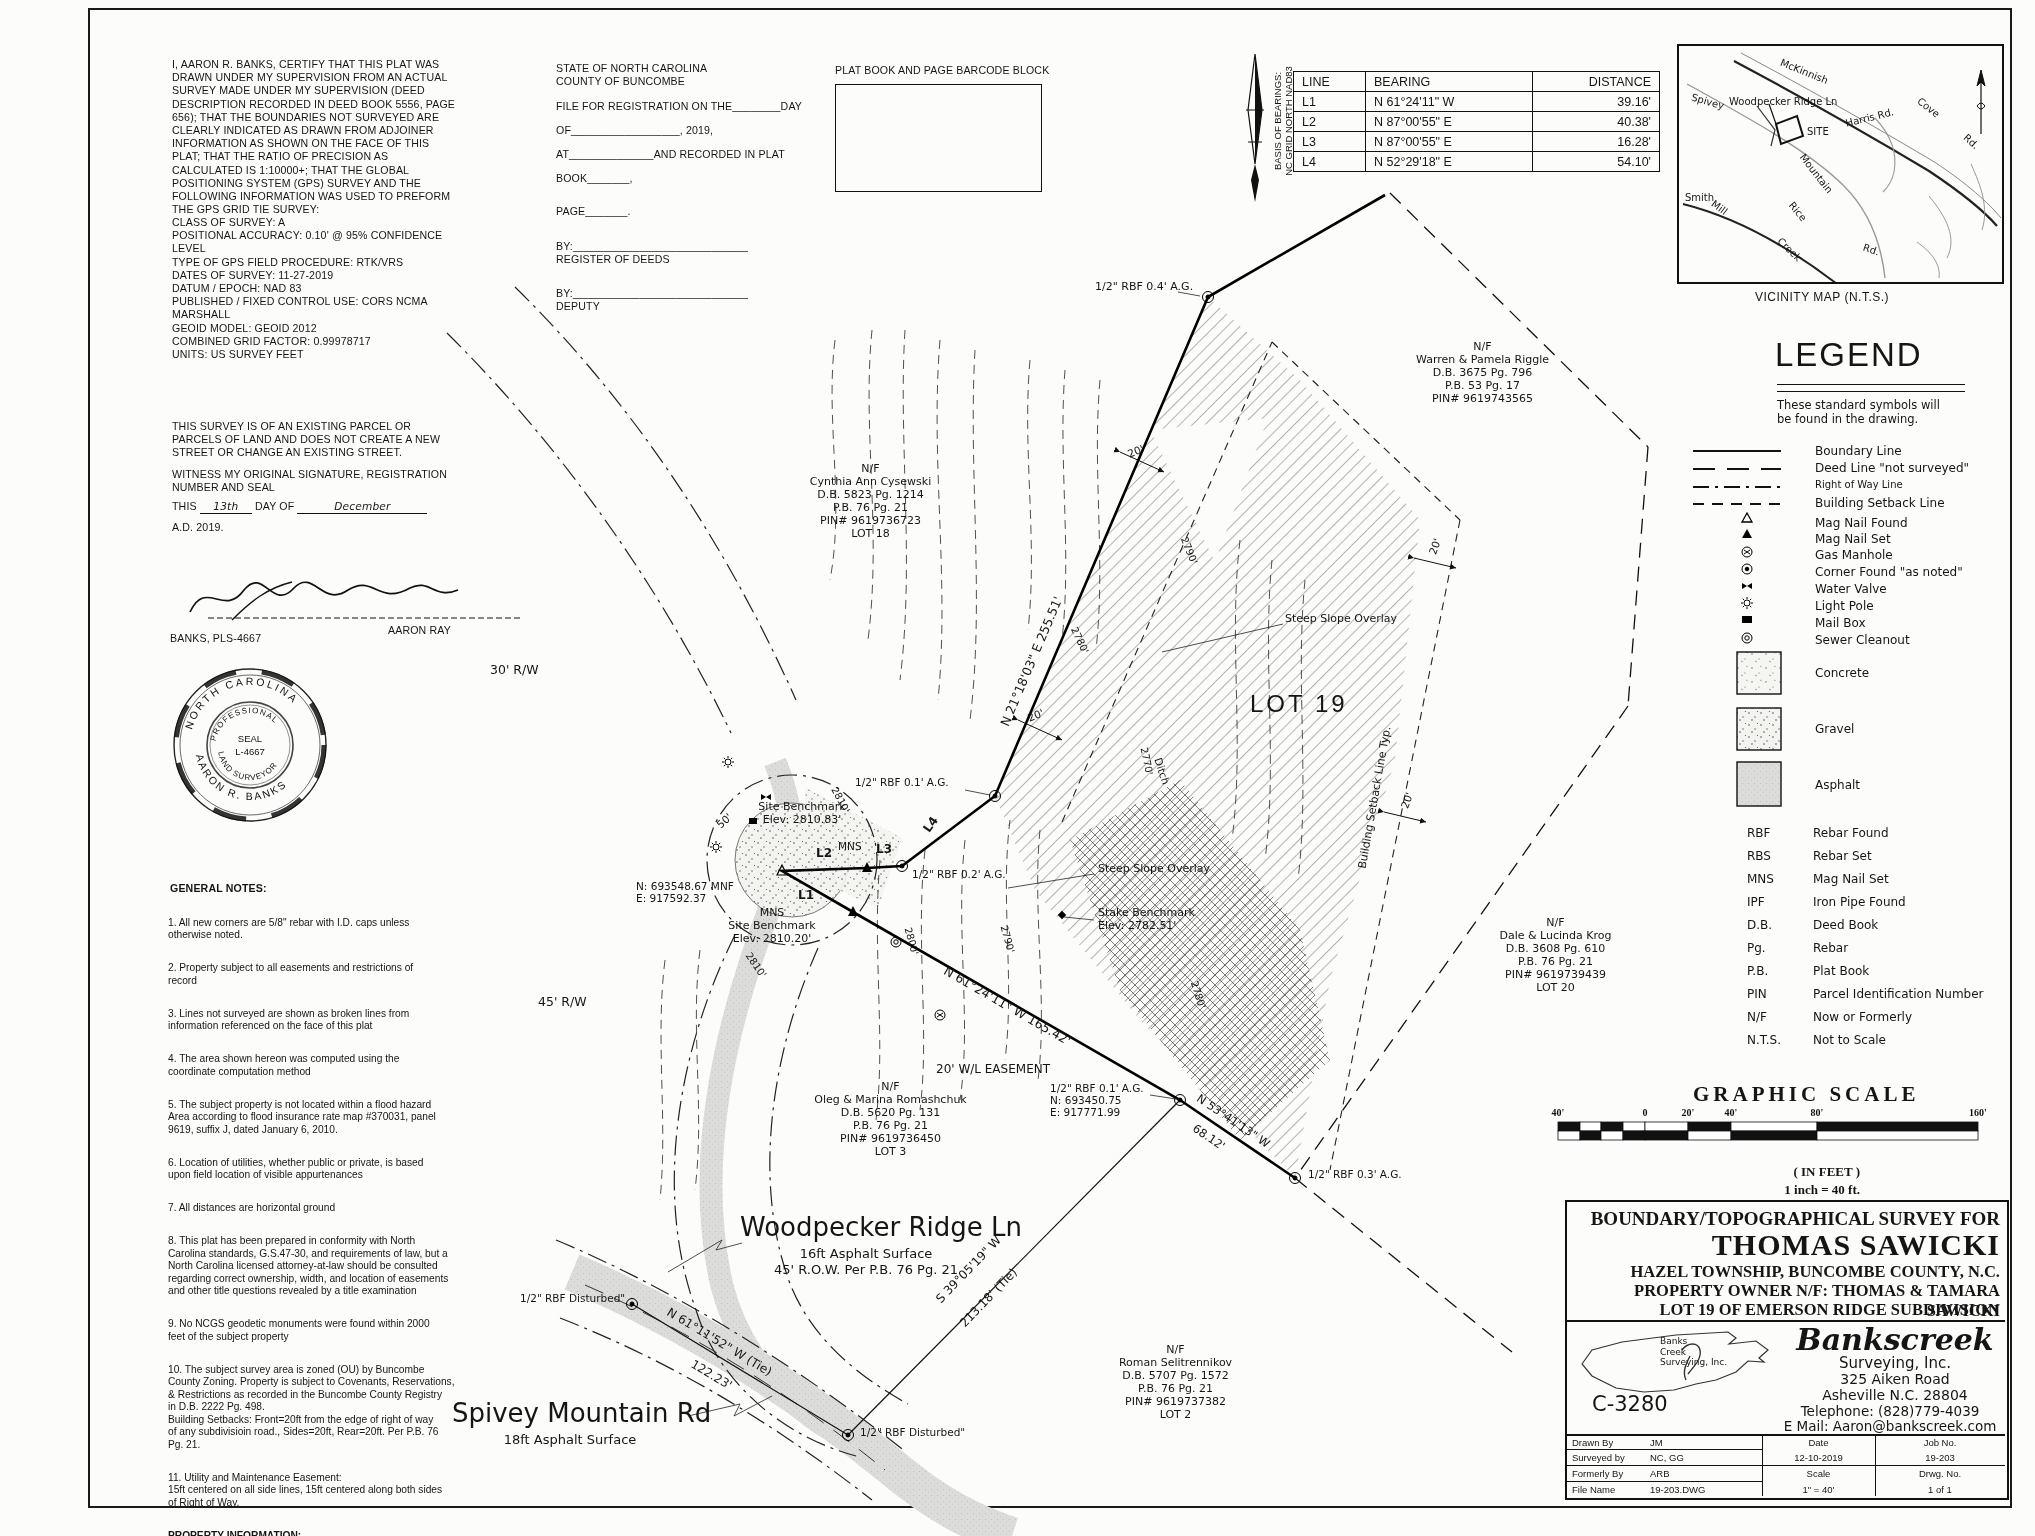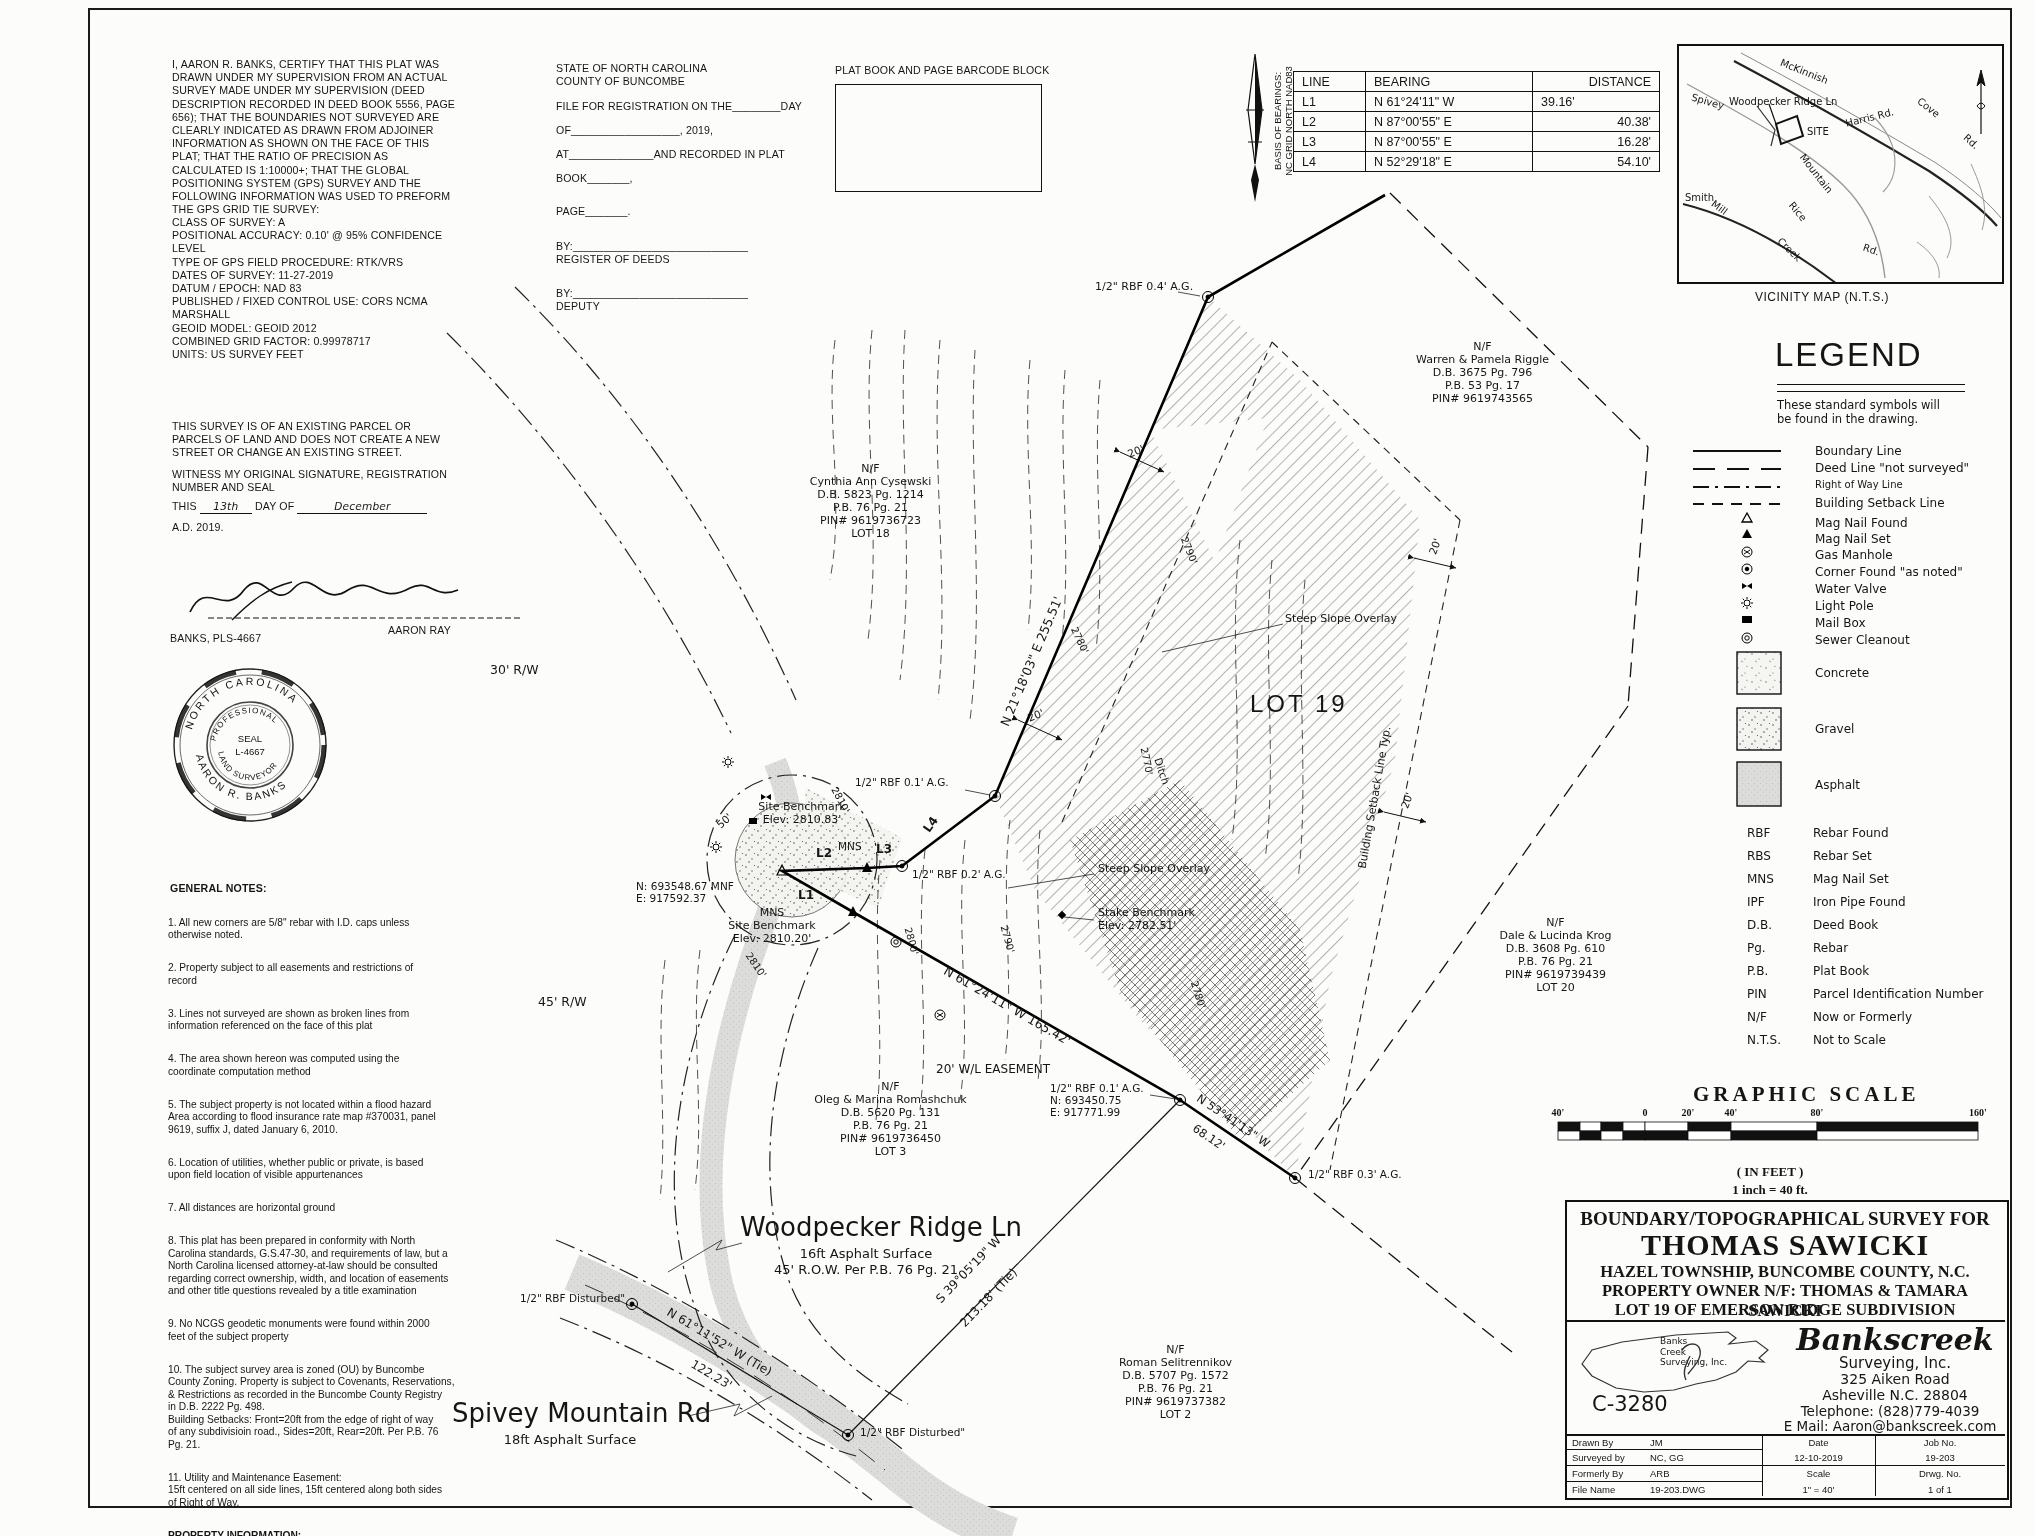--- a/index.html
+++ b/index.html
@@ -14,21 +14,21 @@
   .maplabel{font-size:11px;line-height:13px;}
   .small{font-size:10px;line-height:11px;}
   .ctr{text-align:center;}
   .rot{transform-origin:0 50%;}
   .uline{display:inline-block;border-bottom:1px solid #111;min-width:52px;text-align:center;font-style:italic;}
   table.lt{border-collapse:collapse;font-size:12.5px;background:#fcfcfa;}
   table.lt td{border:1.6px solid #111;padding:1px 8px;height:17px;}
   .tb-border{position:absolute;border:2px solid #111;}
   .hline{position:absolute;height:0;border-top:1.4px solid #111;}
   .vline{position:absolute;width:0;border-left:1.4px solid #111;}
-  .serif{font-family:"Liberation Serif",serif;}
+  .serif{font-family:"Liberation Serif",serif;text-align:right;}
   .script{font-family:"DejaVu Serif",serif;font-style:italic;font-weight:bold;}
   .legend-line{position:absolute;height:2px;width:88px;}
   .ls-solid{background:#111;}
   .ls-longdash{background:repeating-linear-gradient(90deg,#111 0 22px,transparent 22px 34px);}
   .ls-dashdot{background:repeating-linear-gradient(90deg,#111 0 16px,transparent 16px 22px,#111 22px 25px,transparent 25px 31px);}
   .ls-dash{background:repeating-linear-gradient(90deg,#111 0 11px,transparent 11px 19px);}
 </style>
 </head>
 <body>
 
@@ -334,21 +334,21 @@
     <table class="lt">
       <tbody>
           <tr>
         <td style="width:55px">LINE</td>
         <td style="width:150px">BEARING</td>
         <td style="width:110px;text-align:right">DISTANCE</td>
       </tr>
       <tr>
         <td>L1</td>
         <td>N 61°24'11" W</td>
-        <td style="">39.16'</td>
+        <td style="text-align:right">39.16'</td>
       </tr>
       <tr>
         <td>L2</td>
         <td>N 87°00'55" E</td>
         <td style="text-align:right">40.38'</td>
       </tr>
       <tr>
         <td>L3</td>
         <td>N 87°00'55" E</td>
         <td style="text-align:right">16.28'</td>

